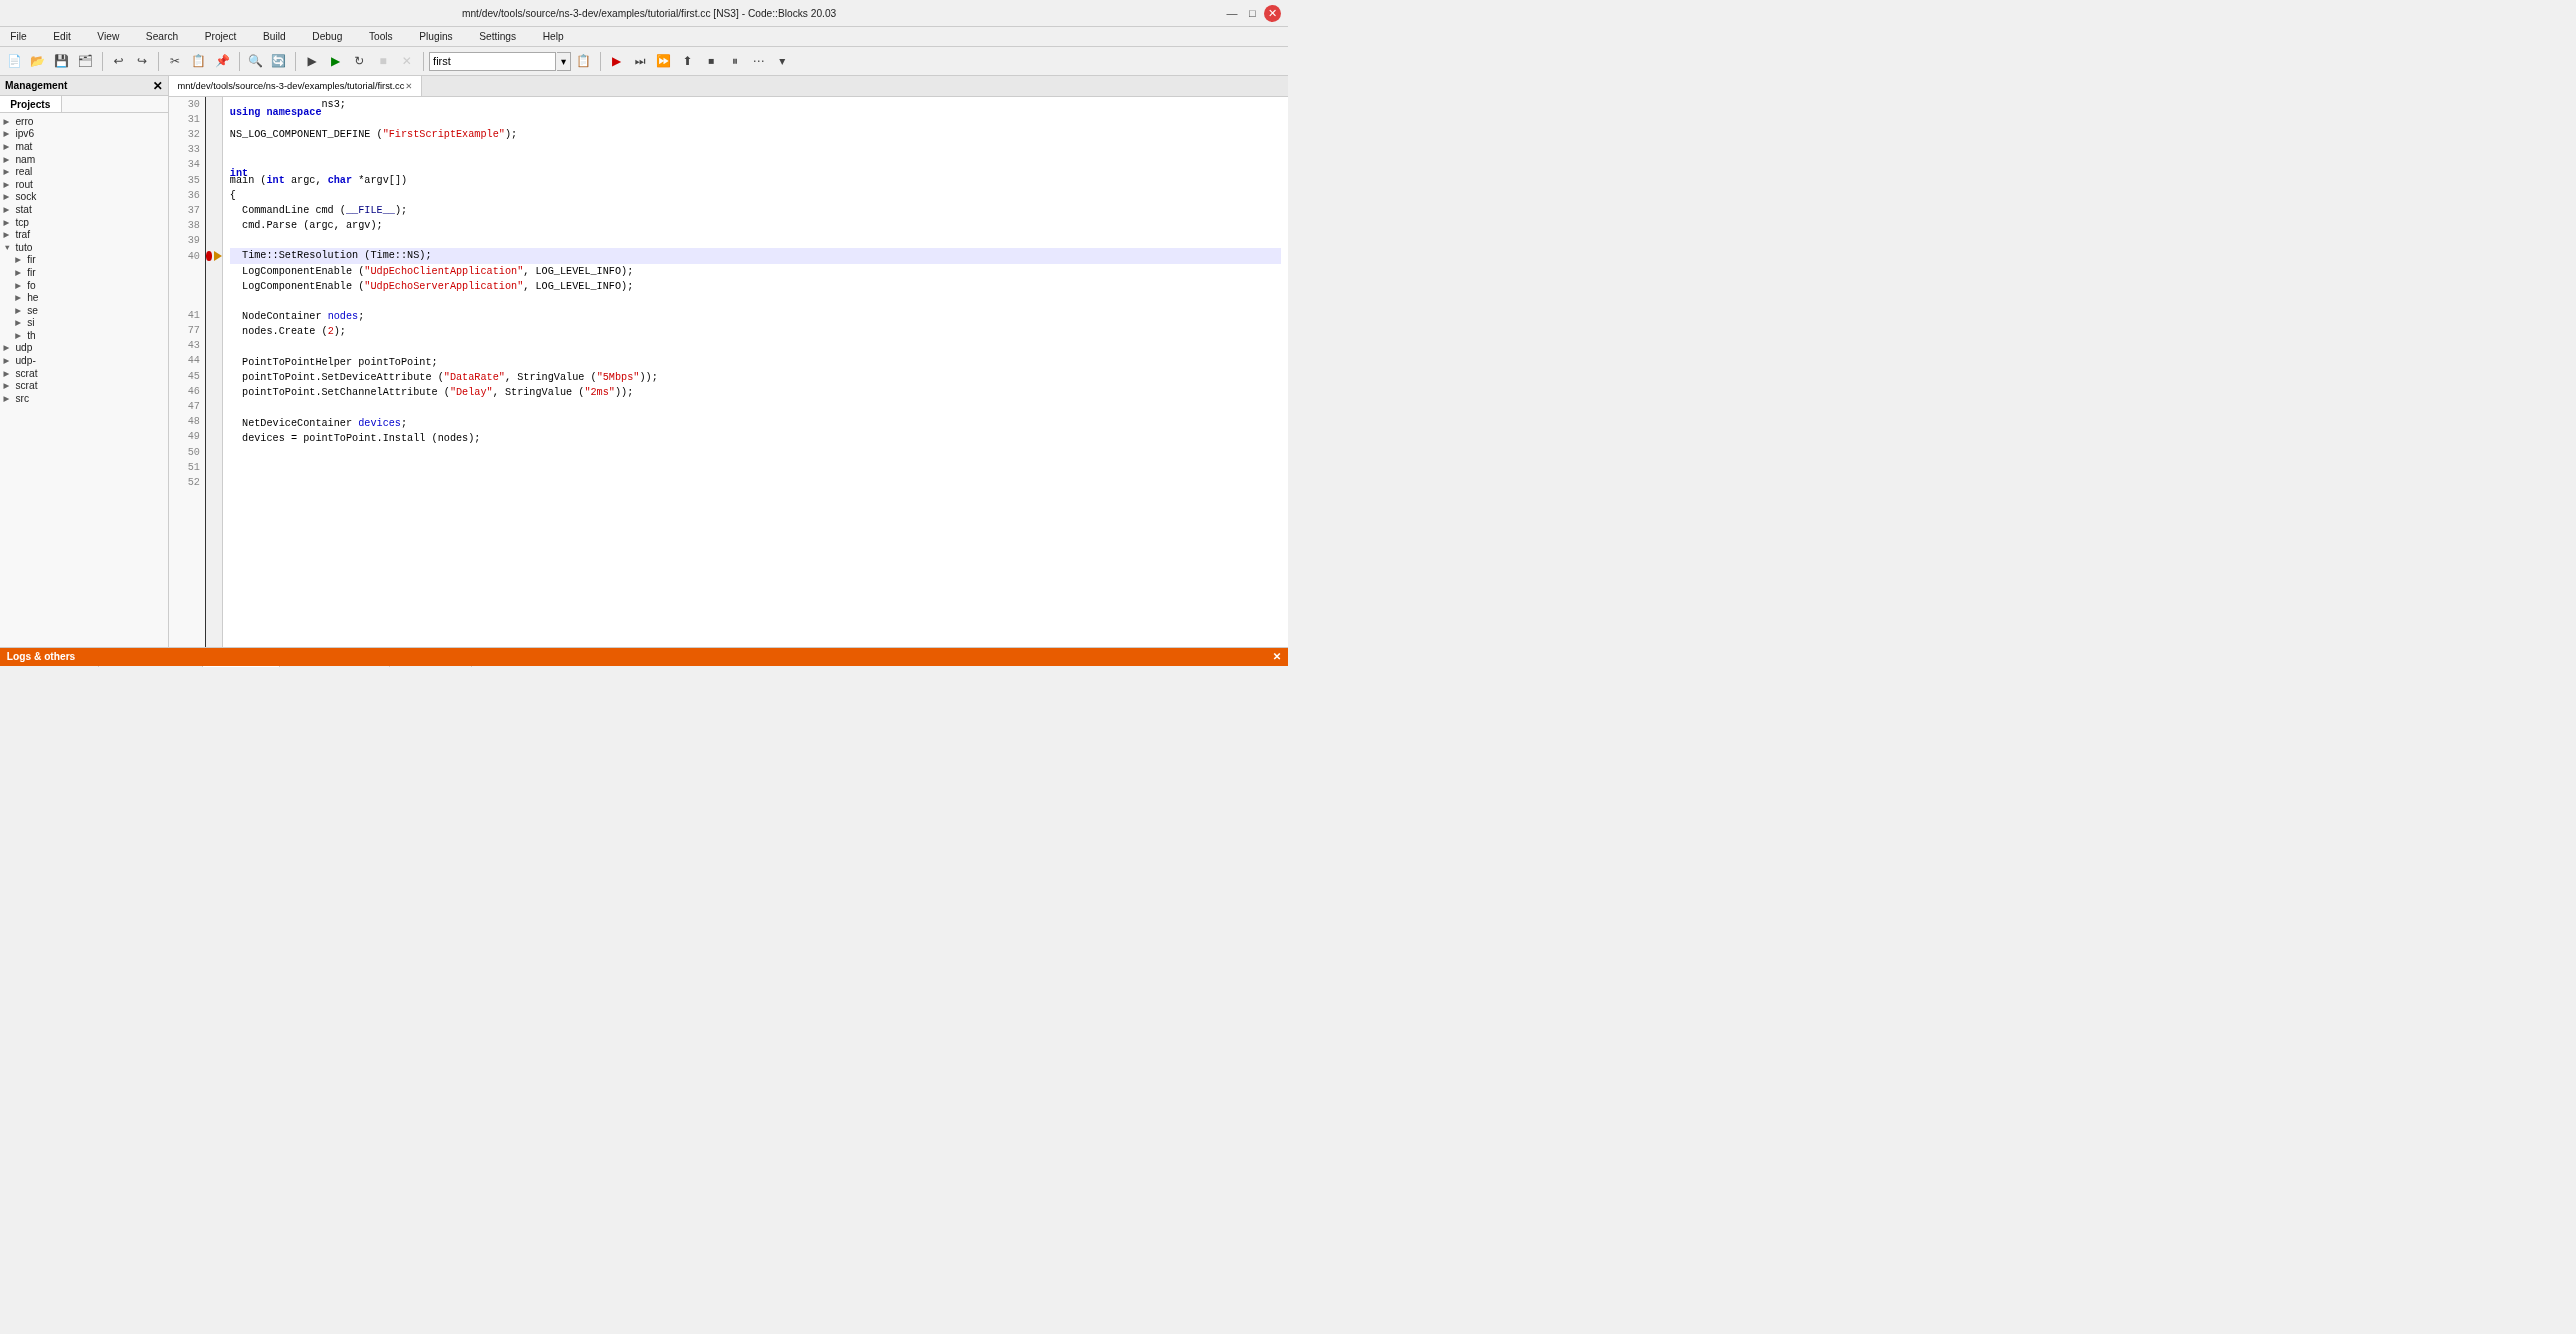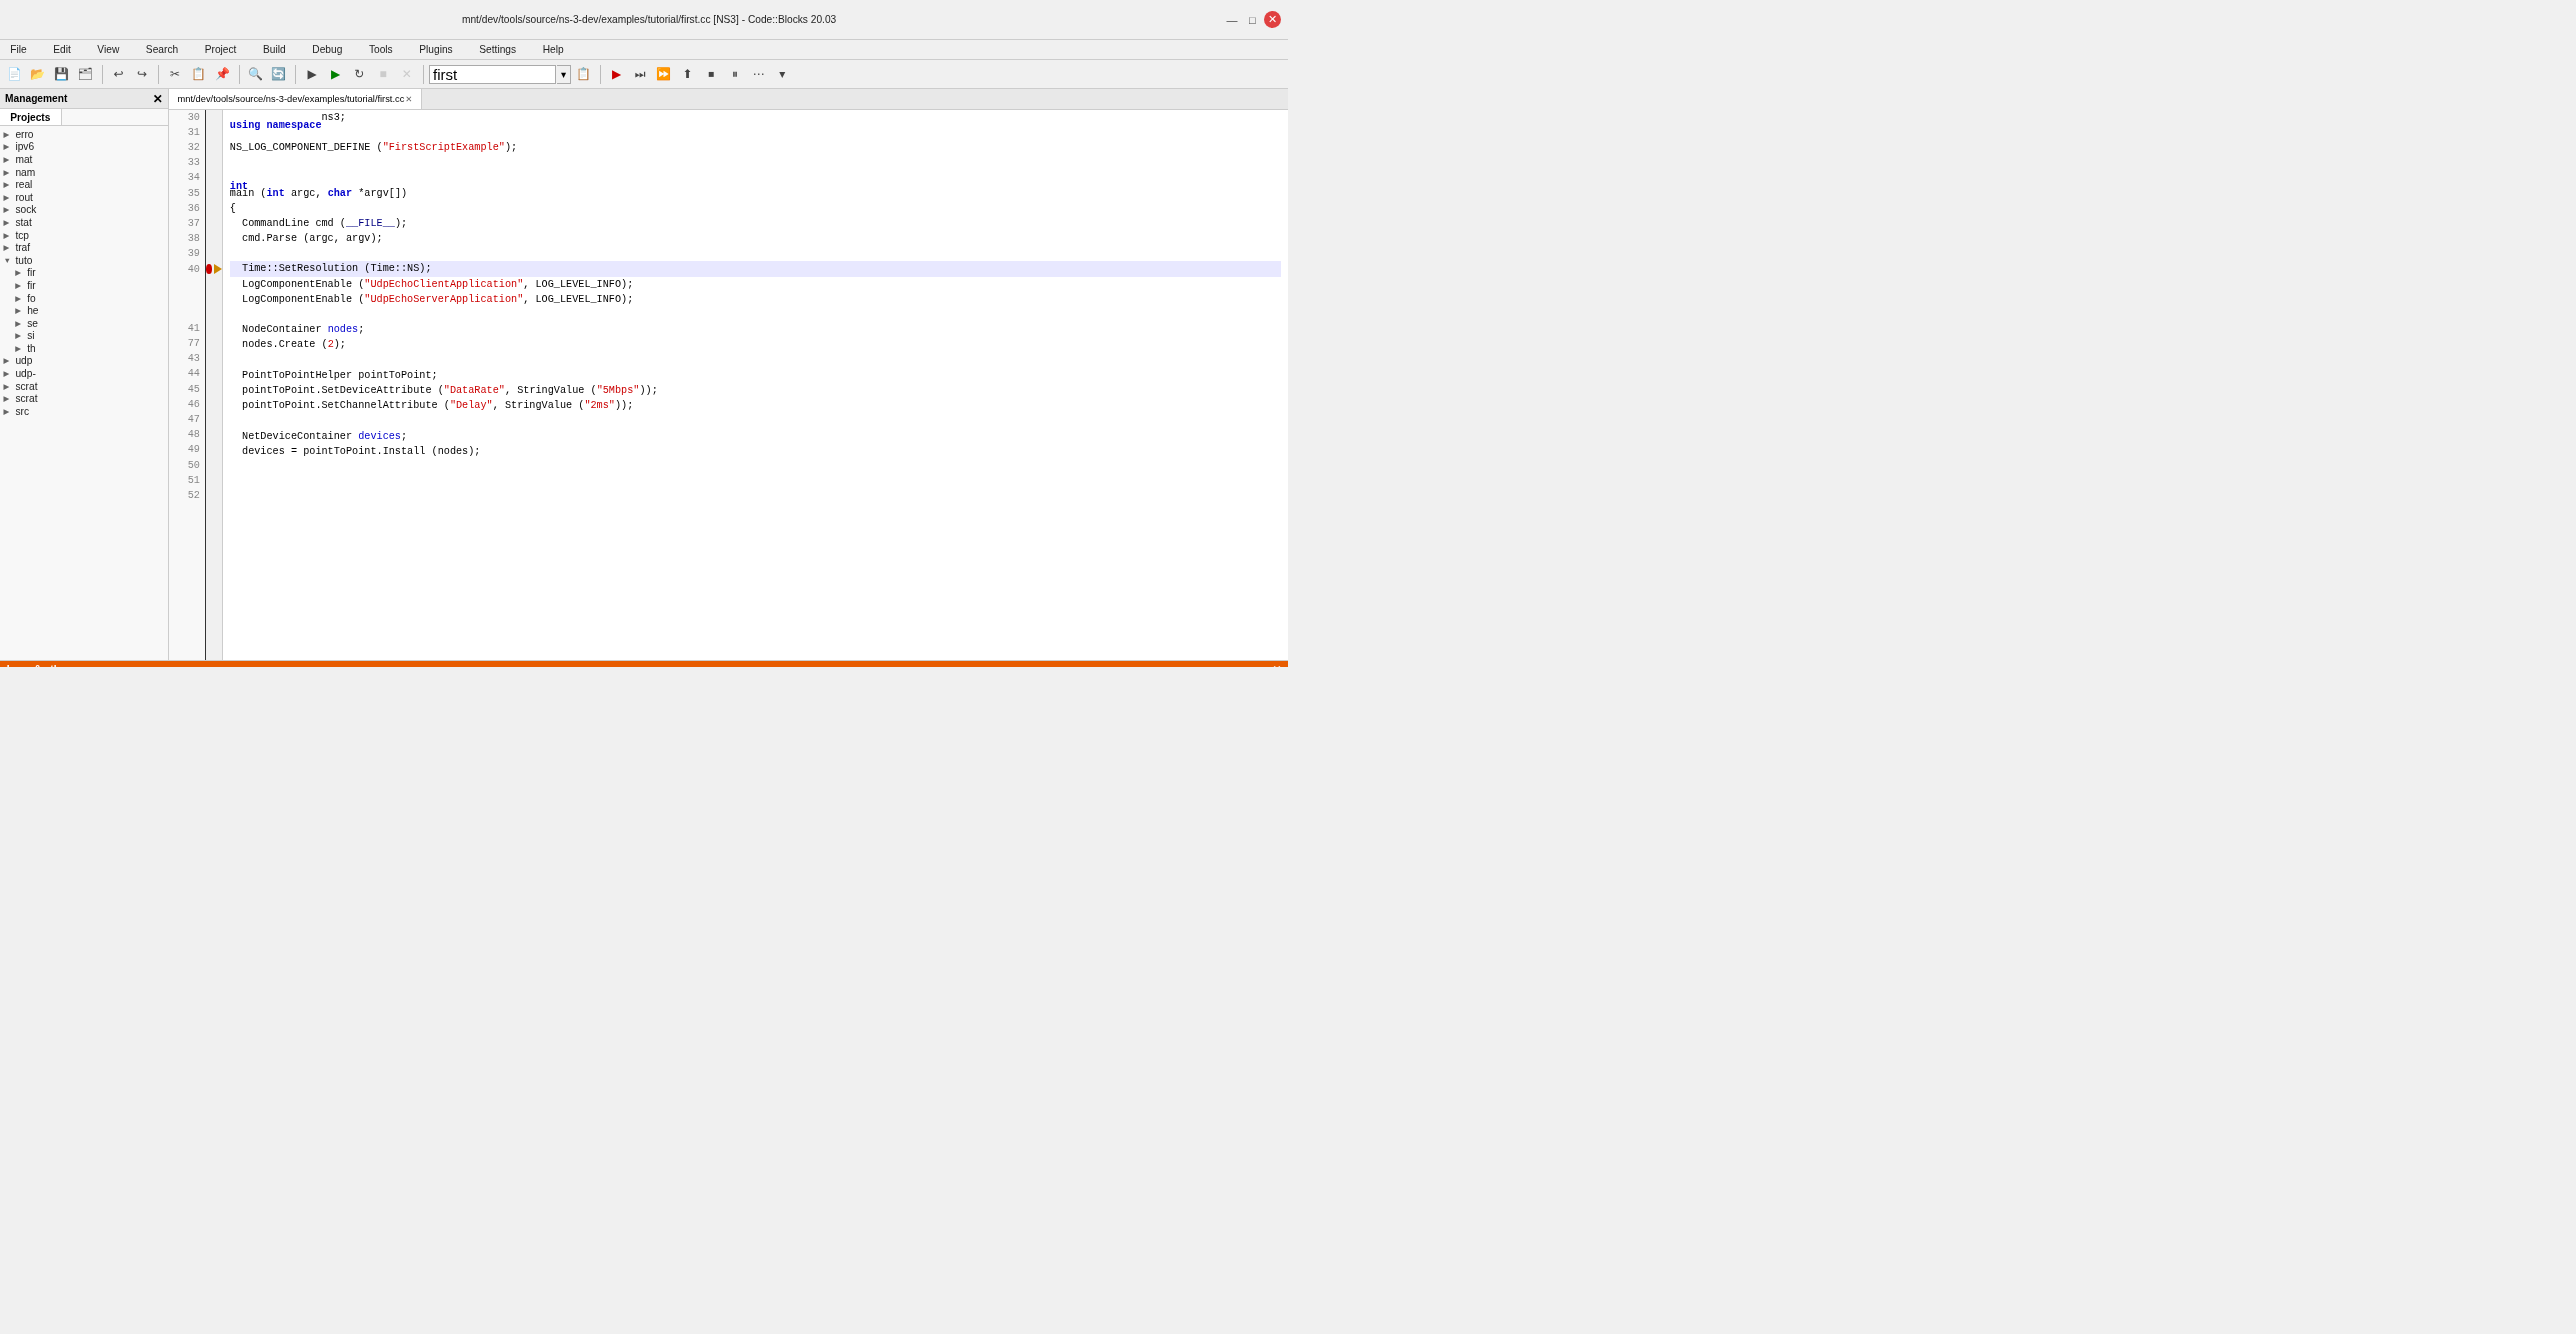--- a/index.html
+++ b/index.html
@@ -9,21 +9,21 @@
       background: #f0f0f0;
       width: 1288px;
       height: 667px;
       overflow: hidden;
       user-select: none;
     }
     
     #titlebar {
       background: #f0f0f0;
       border-bottom: 0.8px solid #ccc;
-      height: 40px;
+      height: 27px;
       display: flex;
       align-items: center;
       justify-content: space-between;
       padding: 0 6.8px;
     }
     #titlebar-title {
       flex: 1;
       text-align: center;
       font-size: 10.2px;
       color: #222;
@@ -70,21 +70,21 @@
       width: 22px; height: 22px;
       display: flex; align-items: center; justify-content: center;
       border: 0.8px solid transparent; background: transparent;
       cursor: pointer; border-radius: 1.7px; font-size: 12px; color: #444;
     }
     .toolbar-sep {
       width: 0.8px; height: 18.6px; background: #bbb; margin: 0 3.4px;
     }
     #build-target-input {
       width: 127px; height: 18.6px; border: 0.8px solid #aaa;
-      background: white; padding: 0 3.4px; font-size: 15px;
+      background: white; padding: 0 3.4px; font-size: 11px;
     }
     #build-target-dropdown {
       width: 13.5px; height: 18.6px; border: 0.8px solid #aaa; border-left: none;
       background: #f0f0f0; cursor: pointer; display: flex; align-items: center; justify-content: center;
     }
     
     #main-layout {
       display: flex;
       height: calc(667px - 27px - 20.3px - 29px - 20.3px);
     }

